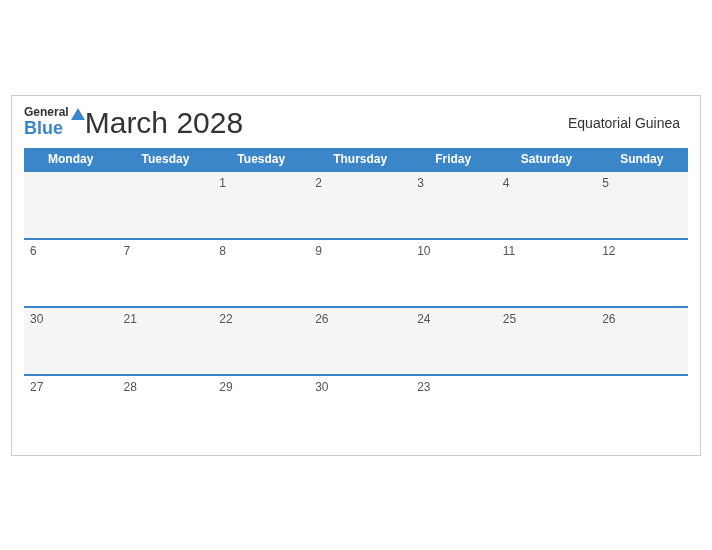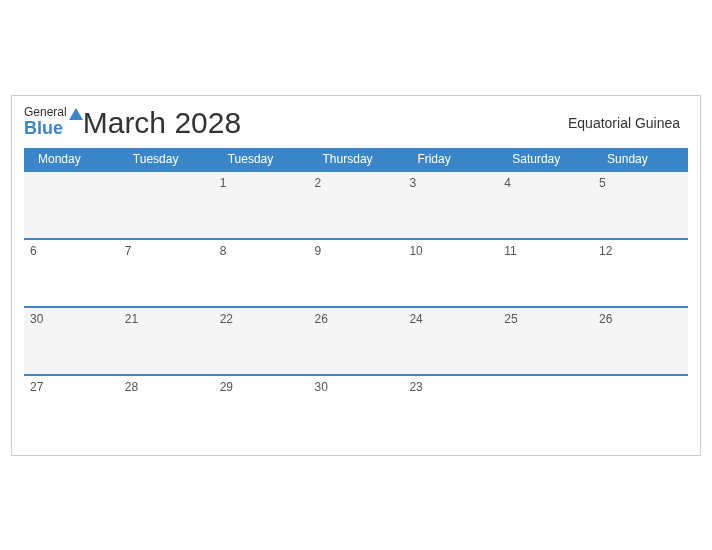--- a/index.html
+++ b/index.html
@@ -29,21 +29,21 @@
       align-items: flex-start;
       font-size: 13px;
       font-weight: bold;
       color: #333;
       line-height: 1.1;
     }
     .logo-text {
       display: flex;
       flex-direction: column;
     }
-    .logo-general { font-size: 12px; font-weight: normal; color: #333; }
+    .logo-general { font-size: 12px; font-weight: bold; color: #333; }
     .logo-blue { font-size: 18px; font-weight: bold; color: #3a86c8; }
     .logo-triangle {
       width: 0; height: 0;
       border-left: 7px solid transparent;
       border-right: 7px solid transparent;
       border-bottom: 12px solid #3a86c8;
       margin-left: 2px;
       margin-top: 2px;
     }
     .title {
@@ -61,22 +61,22 @@
     .calendar-table {
       width: 100%;
       border-collapse: collapse;
     }
     .calendar-table thead tr {
       background: #3a86c8;
     }
     .calendar-table thead th {
       color: #fff;
       font-size: 12px;
-      font-weight: normal;
-      padding: 4px 14px;
+      font-weight: bold;
+      padding: 4px 24px;
       text-align: left;
       border: none;
     }
     .calendar-table tbody tr {
       border-top: 2px solid #3a86c8;
     }
     .calendar-table tbody td {
       width: calc(100% / 7);
       height: 68px;
       vertical-align: top;

